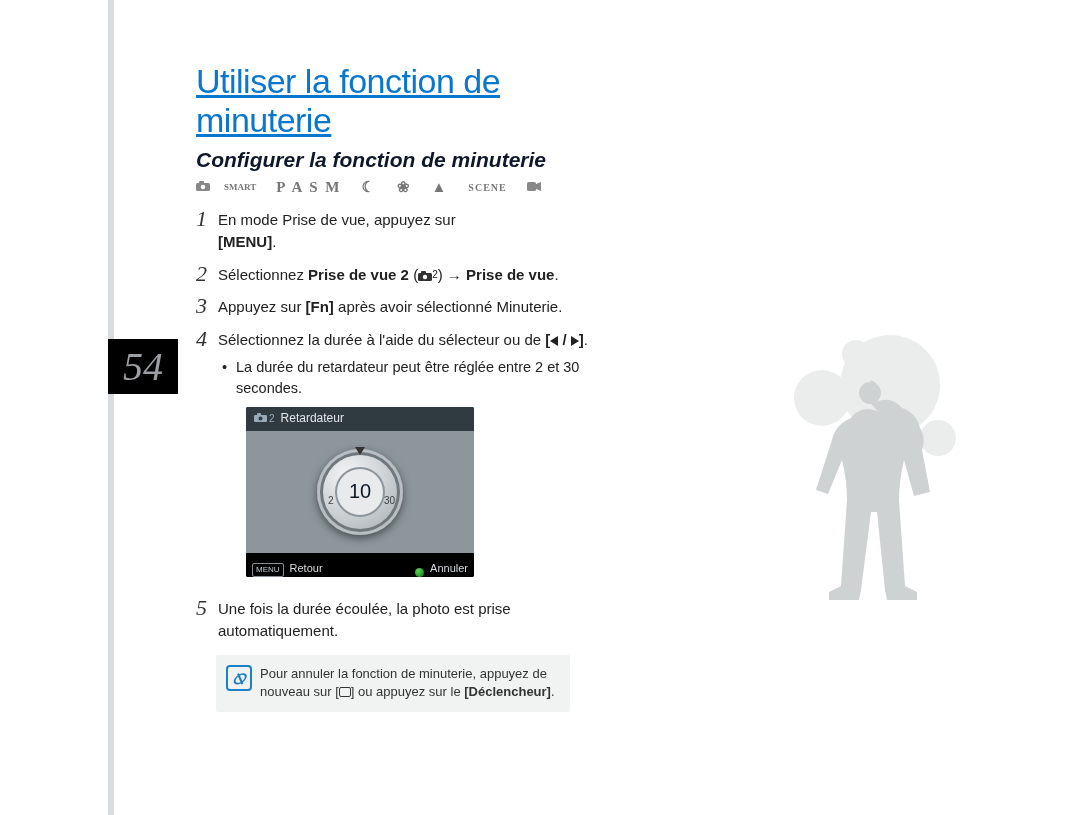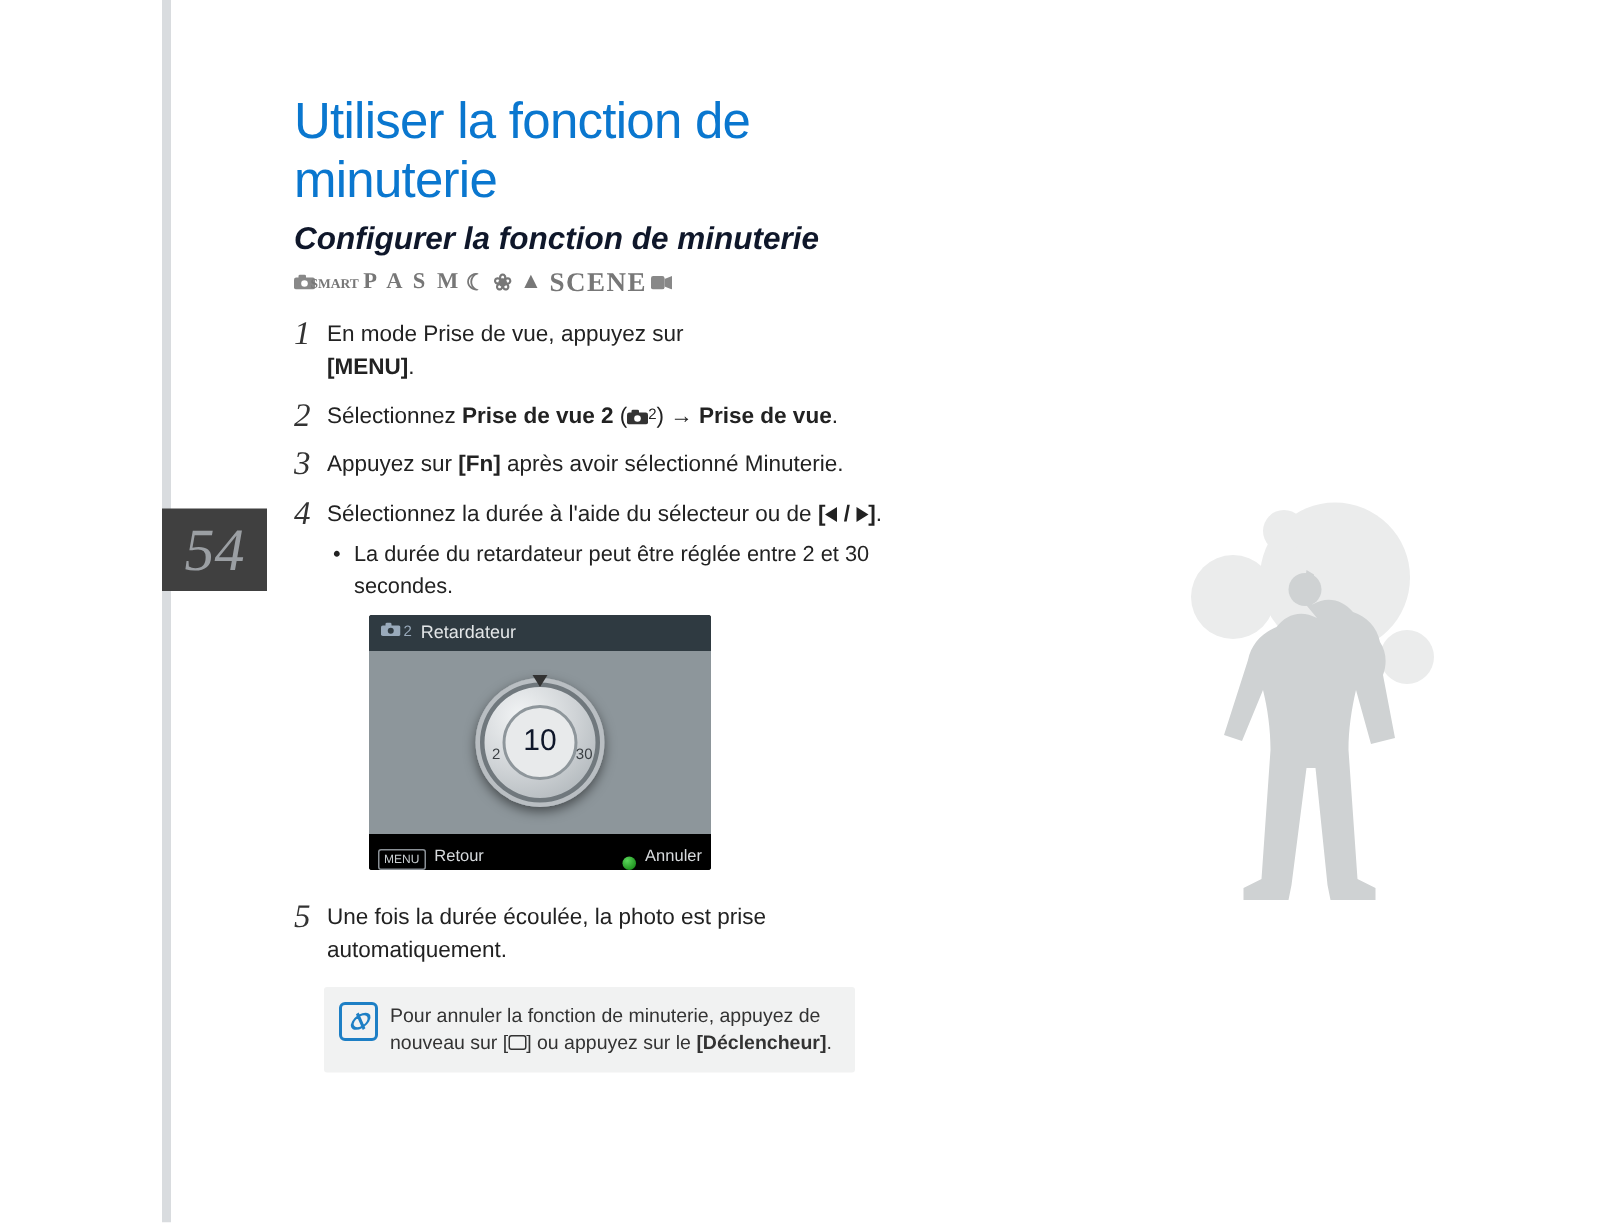--- a/index.html
+++ b/index.html
@@ -25,21 +25,21 @@
     width: 6px;
     height: 815px;
     background: #d9dcdf;
   }
   .page-num-box {
     position: absolute;
     left: 108px;
     top: 339px;
     width: 70px;
     height: 55px;
-    background: #404040;
+    background: #000000;
     display: flex;
     align-items: center;
     justify-content: center;
   }
   .page-num {
     font-style: italic;
     font-family: "Times New Roman", serif;
     font-size: 40px;
     color: #9b9fa3;
     font-weight: 400;
@@ -49,20 +49,21 @@
     left: 196px;
     top: 62px;
     width: 420px;
   }
   h1.title {
     font-size: 34px;
     font-weight: 400;
     color: #0a77cf;
     margin: 0 0 8px 0;
     letter-spacing: -0.5px;
+    text-decoration: underline;
   }
   .intro-line {
     font-size: 14px;
     color: #333;
     margin-bottom: 28px;
     white-space: nowrap;
   }
   .intro-line .square-icon {
     display: inline-block;
     width: 11px;
@@ -80,21 +81,21 @@
     font-style: italic;
   }
   .mode-symbols {
     font-family: "Times New Roman", serif;
     color: #777;
     font-size: 15px;
     letter-spacing: 2px;
     font-weight: bold;
     display: flex;
     align-items: center;
-    gap: 3px;
+    gap: 20px;
     margin-bottom: 12px;
   }
   .mode-symbols .small-cam {
     font-size: 13px;
   }
   ol.steps {
     list-style: none;
     margin: 0;
     padding: 0;
   }
@@ -334,21 +335,21 @@
             <rect x="0" y="2" width="14" height="8" rx="1.5" fill="#888"></rect>
             <rect x="3" y="0" width="5" height="3" rx="1" fill="#888"></rect>
             <circle cx="7" cy="6" r="2.2" fill="#fff"></circle>
           </svg>
       </span>
       <span style="font-size:9px;letter-spacing:0;margin-left:-6px;">SMART</span>
       <span>P A S M</span>
       <span>☾</span>
       <span>❀</span>
       <span>▲</span>
-      <span style="font-size:18px;letter-spacing:1px;font-family:Liberation Serif, serif;">SCENE</span>
+      <span style="font-size:10px;letter-spacing:1px;font-family:Liberation Serif, serif;">SCENE</span>
       <span class="small-cam">
         <svg width="14" height="9" viewBox="0 0 14 9">
             <rect x="0" y="0" width="9" height="9" rx="1.5" fill="#888"></rect>
             <path d="M9 2 L14 0 L14 9 L9 7 Z" fill="#888"></path>
           </svg>
       </span>
     </div>
 
     <ol class="steps">
       <li>

